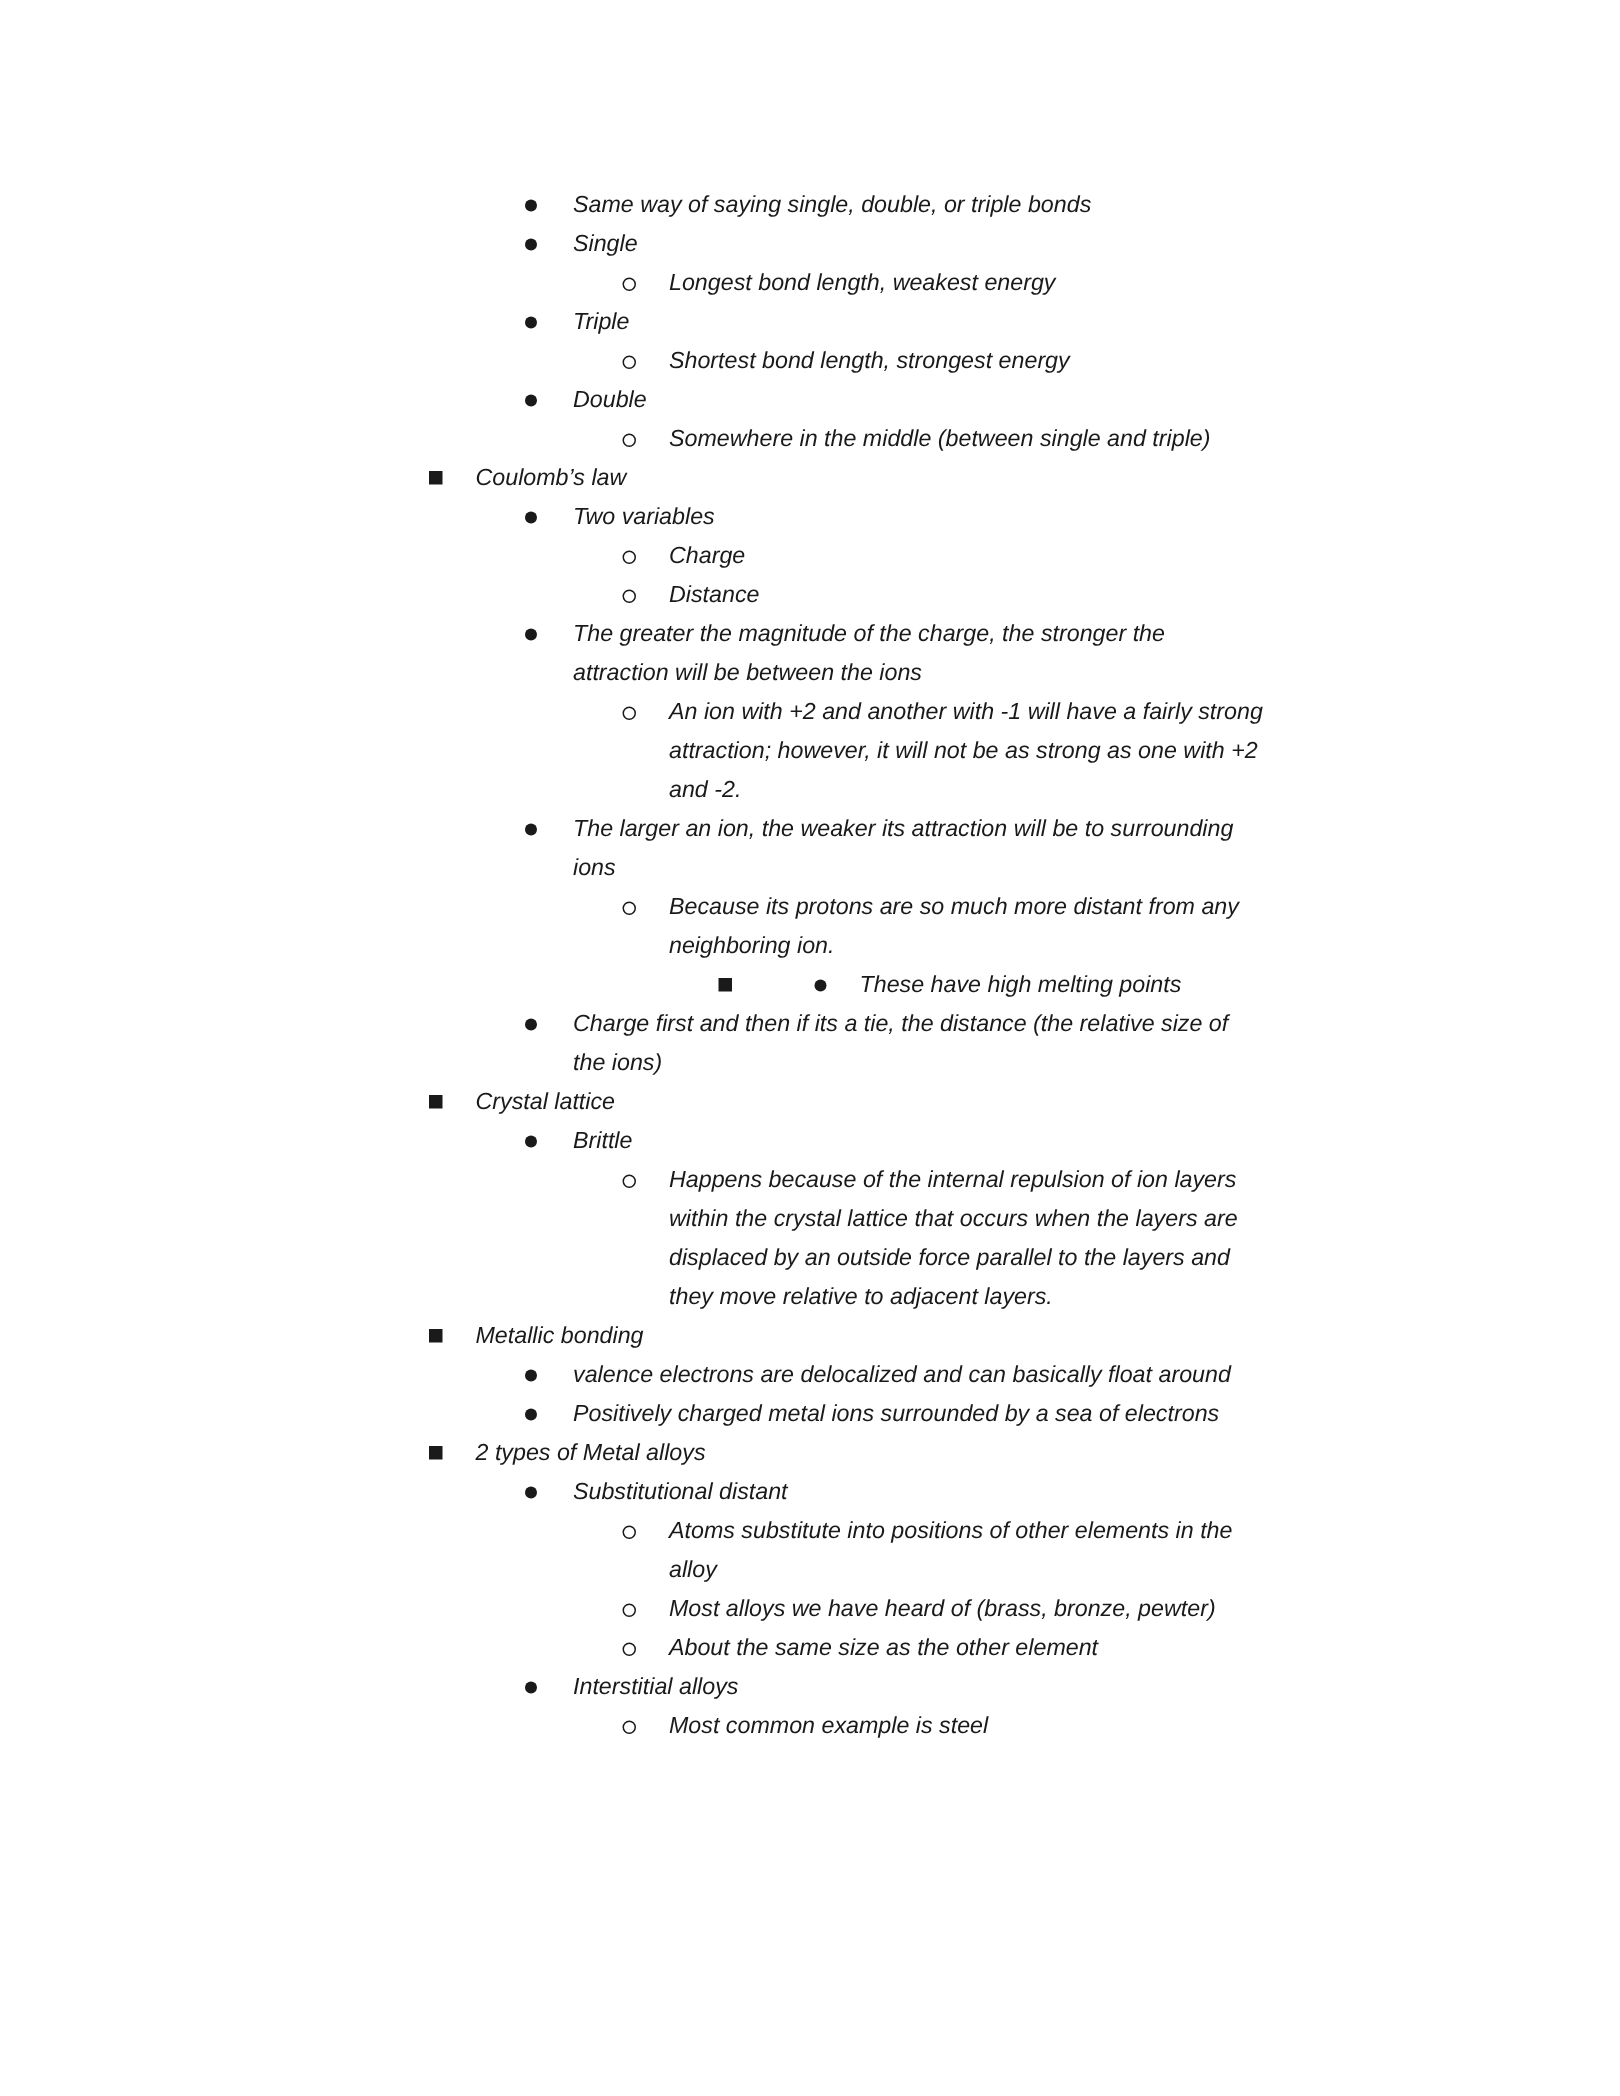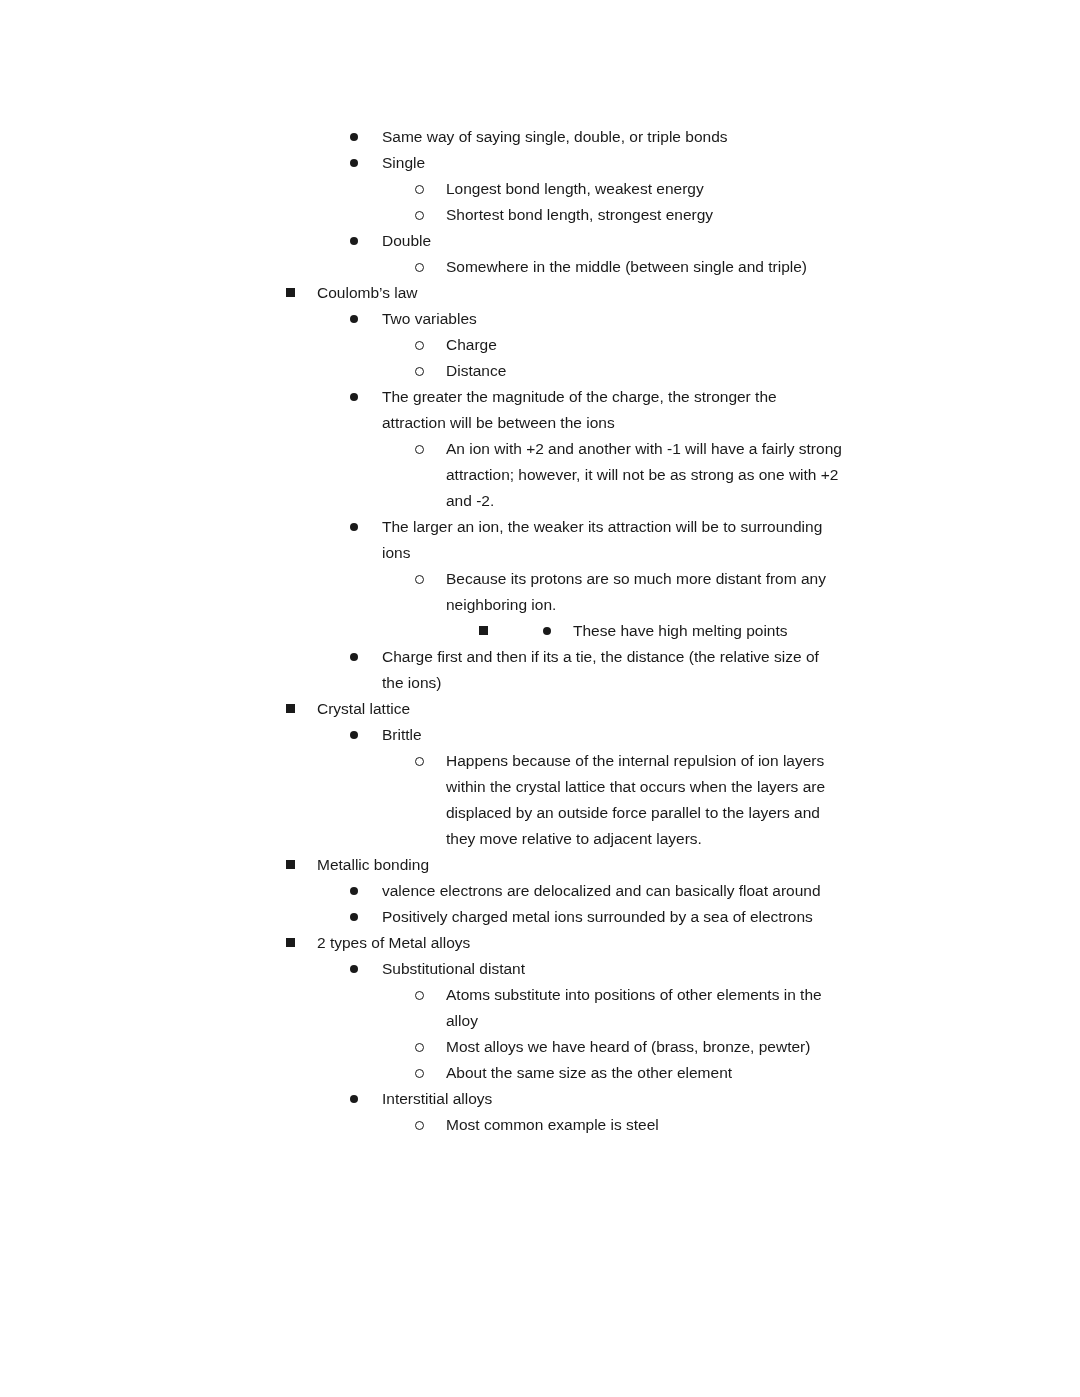--- a/index.html
+++ b/index.html
@@ -19,20 +19,21 @@
     font-size: 15.5px;
     line-height: 26px;
     color: #1a1a1a;
   }
   .item {
     position: relative;
     box-sizing: border-box;
     width: 100%;
     padding-right: 72px;
     white-space: pre-wrap;
+    font-style: italic;
   }
   
   .lv3 { padding-left: 317px; }
   .lv4 { padding-left: 382px; }
   .lv5 { padding-left: 446px; }
   .lv6 { padding-left: 510px; }
   .lv7 { padding-left: 573px; }
 
   .marker {
     position: absolute;
@@ -63,20 +64,21 @@
     background: #1a1a1a;
   }
 </style>
 </head>
 <body>
 
 <div class="page" id="page">
     <div class="item lv4"><span class="marker disc"></span><span class="txt">Same way of saying single, double, or triple bonds</span></div>
     <div class="item lv4"><span class="marker disc"></span><span class="txt">Single</span></div>
     <div class="item lv5"><span class="marker circle"></span><span class="txt">Longest bond length, weakest energy</span></div>
+    <div class="item lv4"><span class="marker disc"></span><span class="txt">Triple</span></div>
     <div class="item lv5"><span class="marker circle"></span><span class="txt">Shortest bond length, strongest energy</span></div>
     <div class="item lv4"><span class="marker disc"></span><span class="txt">Double</span></div>
     <div class="item lv5"><span class="marker circle"></span><span class="txt">Somewhere in the middle (between single and triple)</span></div>
     <div class="item lv3"><span class="marker square"></span><span class="txt">Coulomb’s law</span></div>
     <div class="item lv4"><span class="marker disc"></span><span class="txt">Two variables</span></div>
     <div class="item lv5"><span class="marker circle"></span><span class="txt">Charge</span></div>
     <div class="item lv5"><span class="marker circle"></span><span class="txt">Distance</span></div>
     <div class="item lv4"><span class="marker disc"></span><span class="txt">The greater the magnitude of the charge, the stronger the
 attraction will be between the ions</span></div>
     <div class="item lv5"><span class="marker circle"></span><span class="txt">An ion with +2 and another with -1 will have a fairly strong

